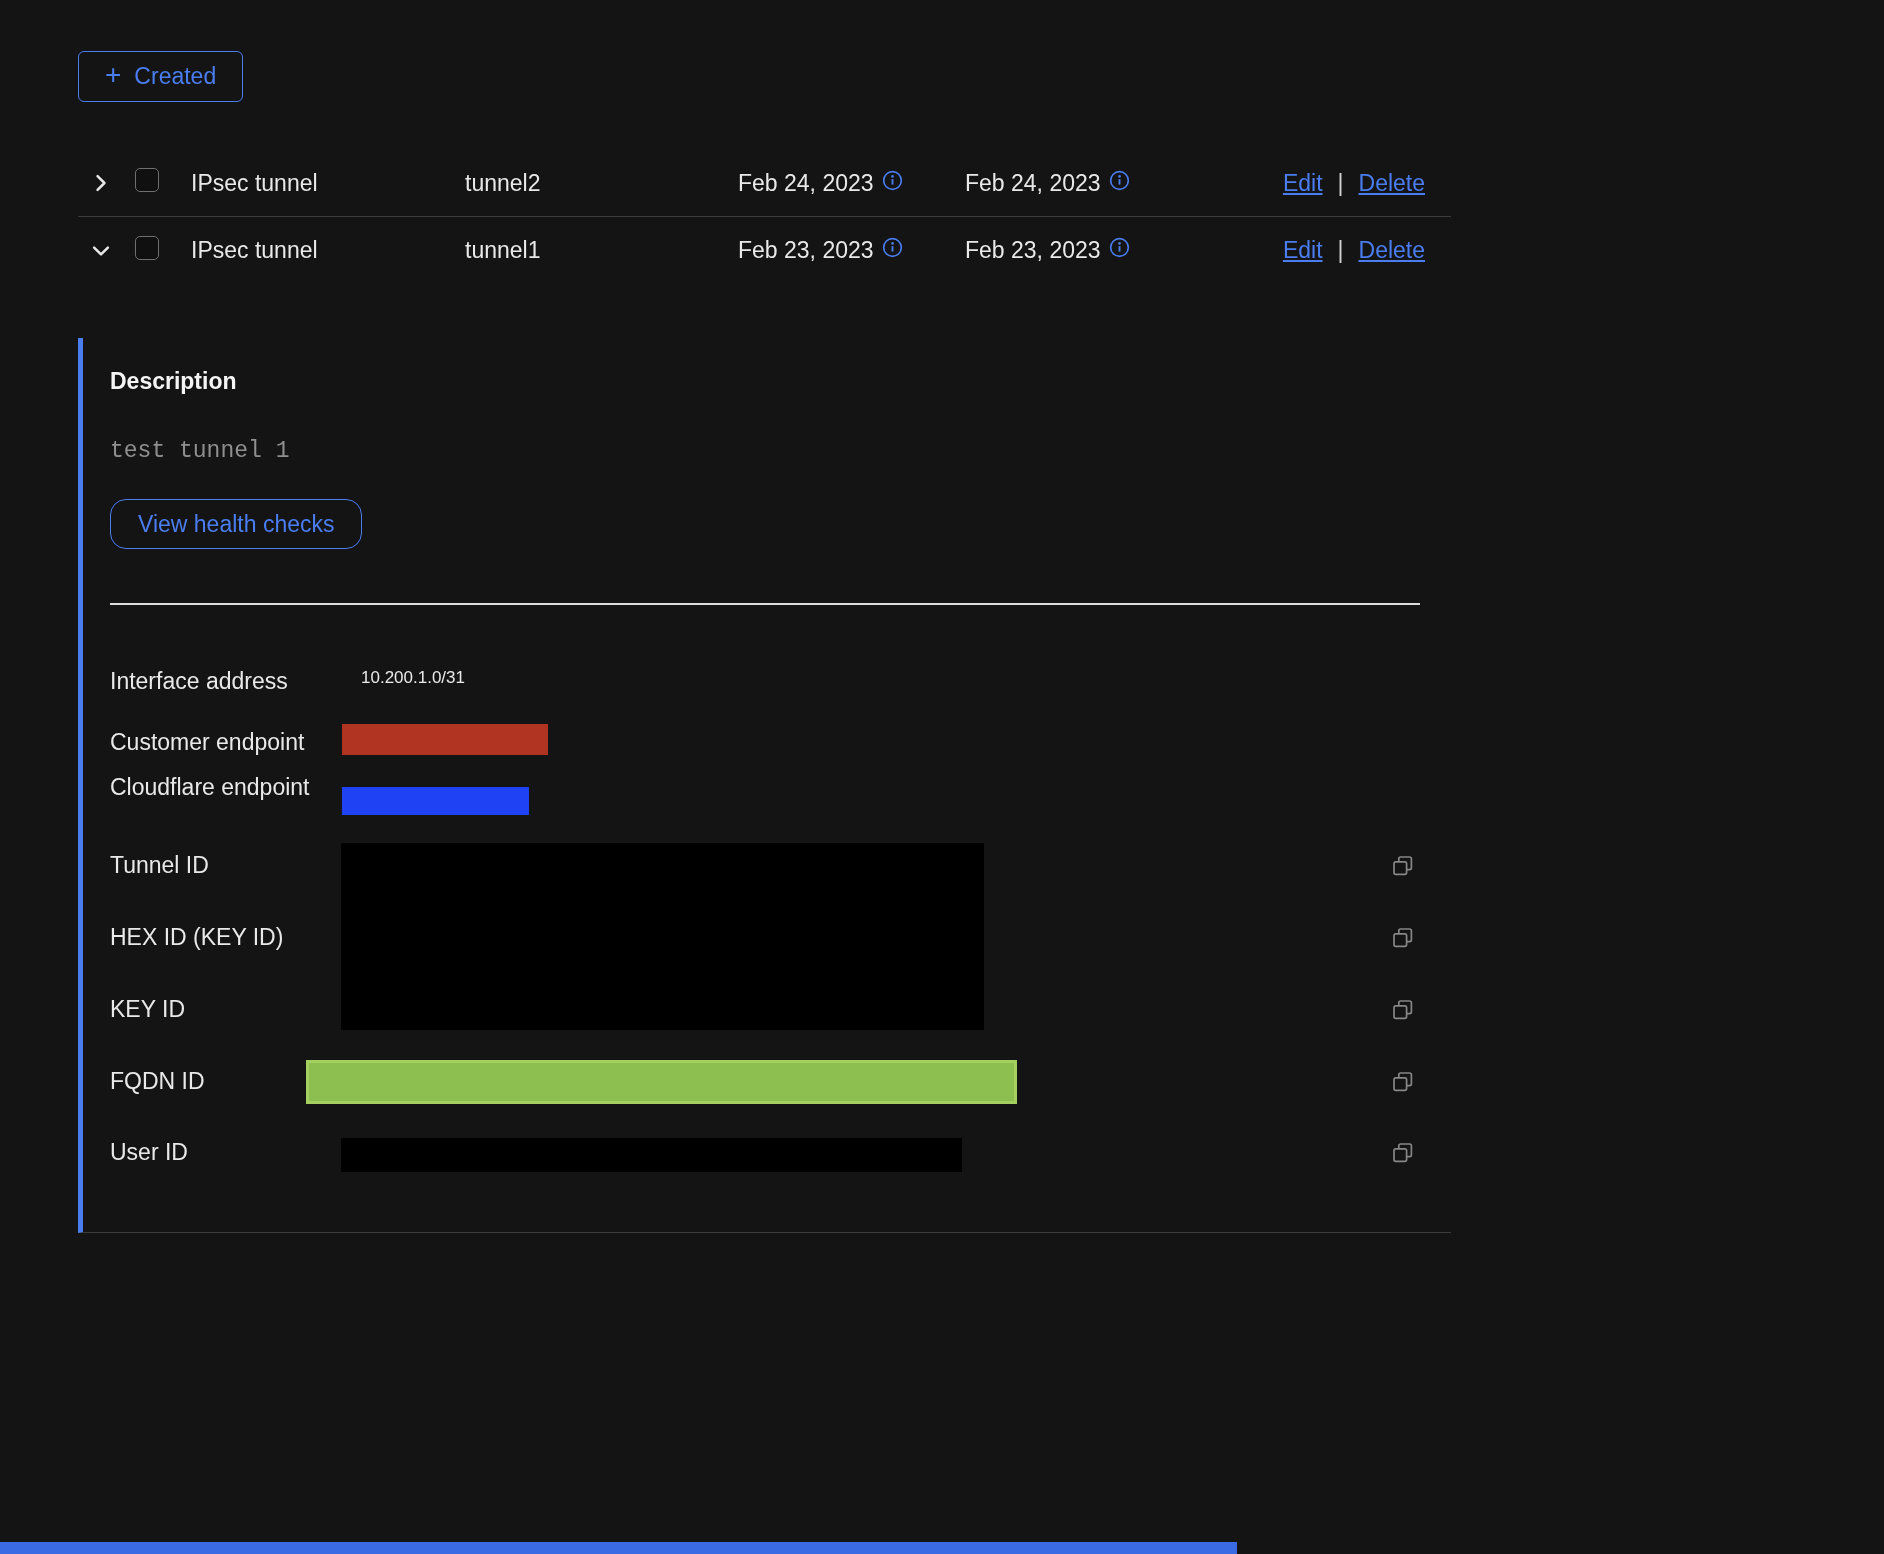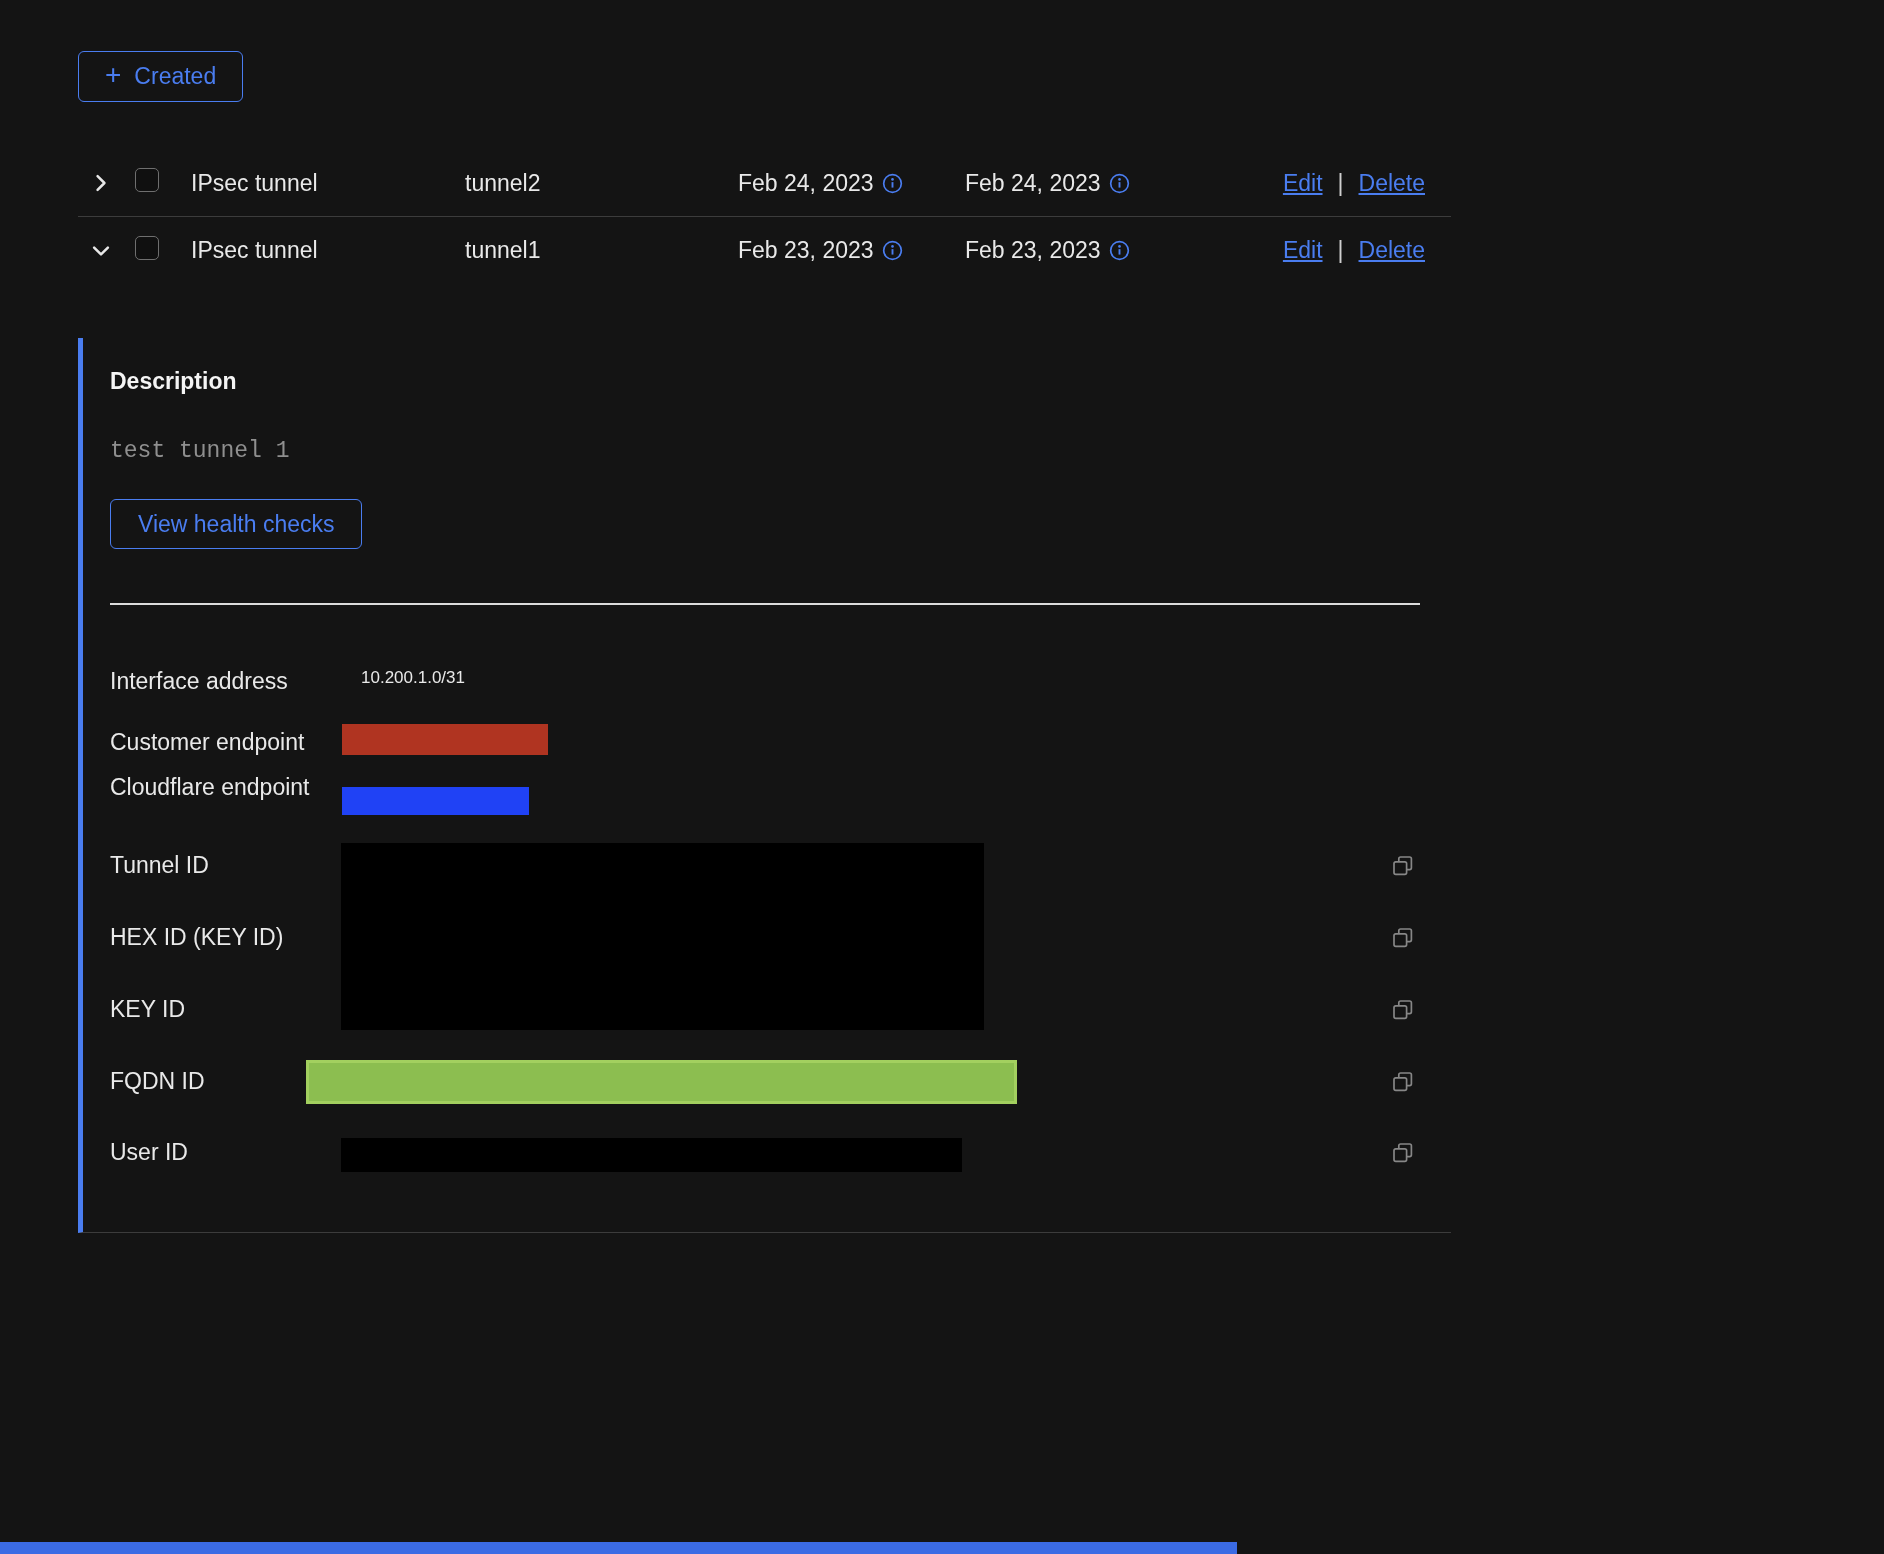--- a/index.html
+++ b/index.html
@@ -33,37 +33,37 @@
   .trow{display:grid;grid-template-columns:57px 56px 274px 273px 227px 317px 1fr;align-items:center;}
   .thead{height:53px;border-bottom:1px solid var(--divider);font-weight:700;color:var(--text-bold);}
   .tbody-row{height:67px;}
   .row-border{border-bottom:1px solid var(--divider);}
   .cell.expander{padding-left:8px;display:flex;align-items:center;}
   .expander-btn{background:none;border:none;cursor:pointer;display:flex;align-items:center;padding:4px;}
   .checkbox{
     width:24px;height:24px;border:1.5px solid #6f6f6f;border-radius:5px;
     background:#101010;display:inline-block;cursor:pointer;
   }
-  .date-cell{display:flex;align-items:center;gap:8px;}
+  .date-cell{display:flex;align-items:flex-start;gap:8px;}
   .info-btn{background:none;border:none;cursor:pointer;display:flex;align-items:center;color:var(--blue);padding:0;}
   .actions{display:flex;justify-content:flex-end;align-items:flex-start;gap:15px;padding-right:26px;}
   .link{color:var(--blue);text-decoration:underline;cursor:pointer;background:none;border:none;font-size:23px;font-family:inherit;}
   .sep{color:#cfcfcf;}
 
   
   .panel{
     position:absolute;left:78px;top:338px;width:1373px;height:895px;
     border-left:5px solid var(--blue);border-bottom:1px solid var(--divider);
   }
   .panel > *{position:absolute;}
   .p-desc-label{left:27px;top:30px;font-size:23px;font-weight:600;color:var(--text-bold);}
   .p-desc-value{left:27px;top:100px;font-size:23px;color:var(--muted);font-family:Liberation Mono, monospace;}
   .health-btn{
     left:27px;top:161px;height:50px;display:flex;align-items:center;padding:0 27px;
-    background:transparent;border:1px solid var(--blue);border-radius:6px;
+    background:transparent;border:1px solid var(--blue);border-radius:16px;
     color:var(--blue);font-size:23px;font-family:inherit;cursor:pointer;
   }
   .p-divider{left:27px;top:265px;width:1310px;height:2px;background:var(--divider-bright);}
   .f-label{left:27px;font-size:23px;color:var(--text);white-space:nowrap;}
   .f-value{font-size:17px;color:var(--text);}
   .redact{display:block;}
   .redact-red{left:259px;top:386px;width:206px;height:31px;background:#b03421;}
   .redact-blue{left:259px;top:449px;width:187px;height:28px;background:#2042f5;}
   .redact-black-lg{left:258px;top:505px;width:643px;height:187px;background:#000;}
   .redact-green{left:223px;top:722px;width:711px;height:44px;background:#8cbe50;border:3px solid #a3d05f;}

